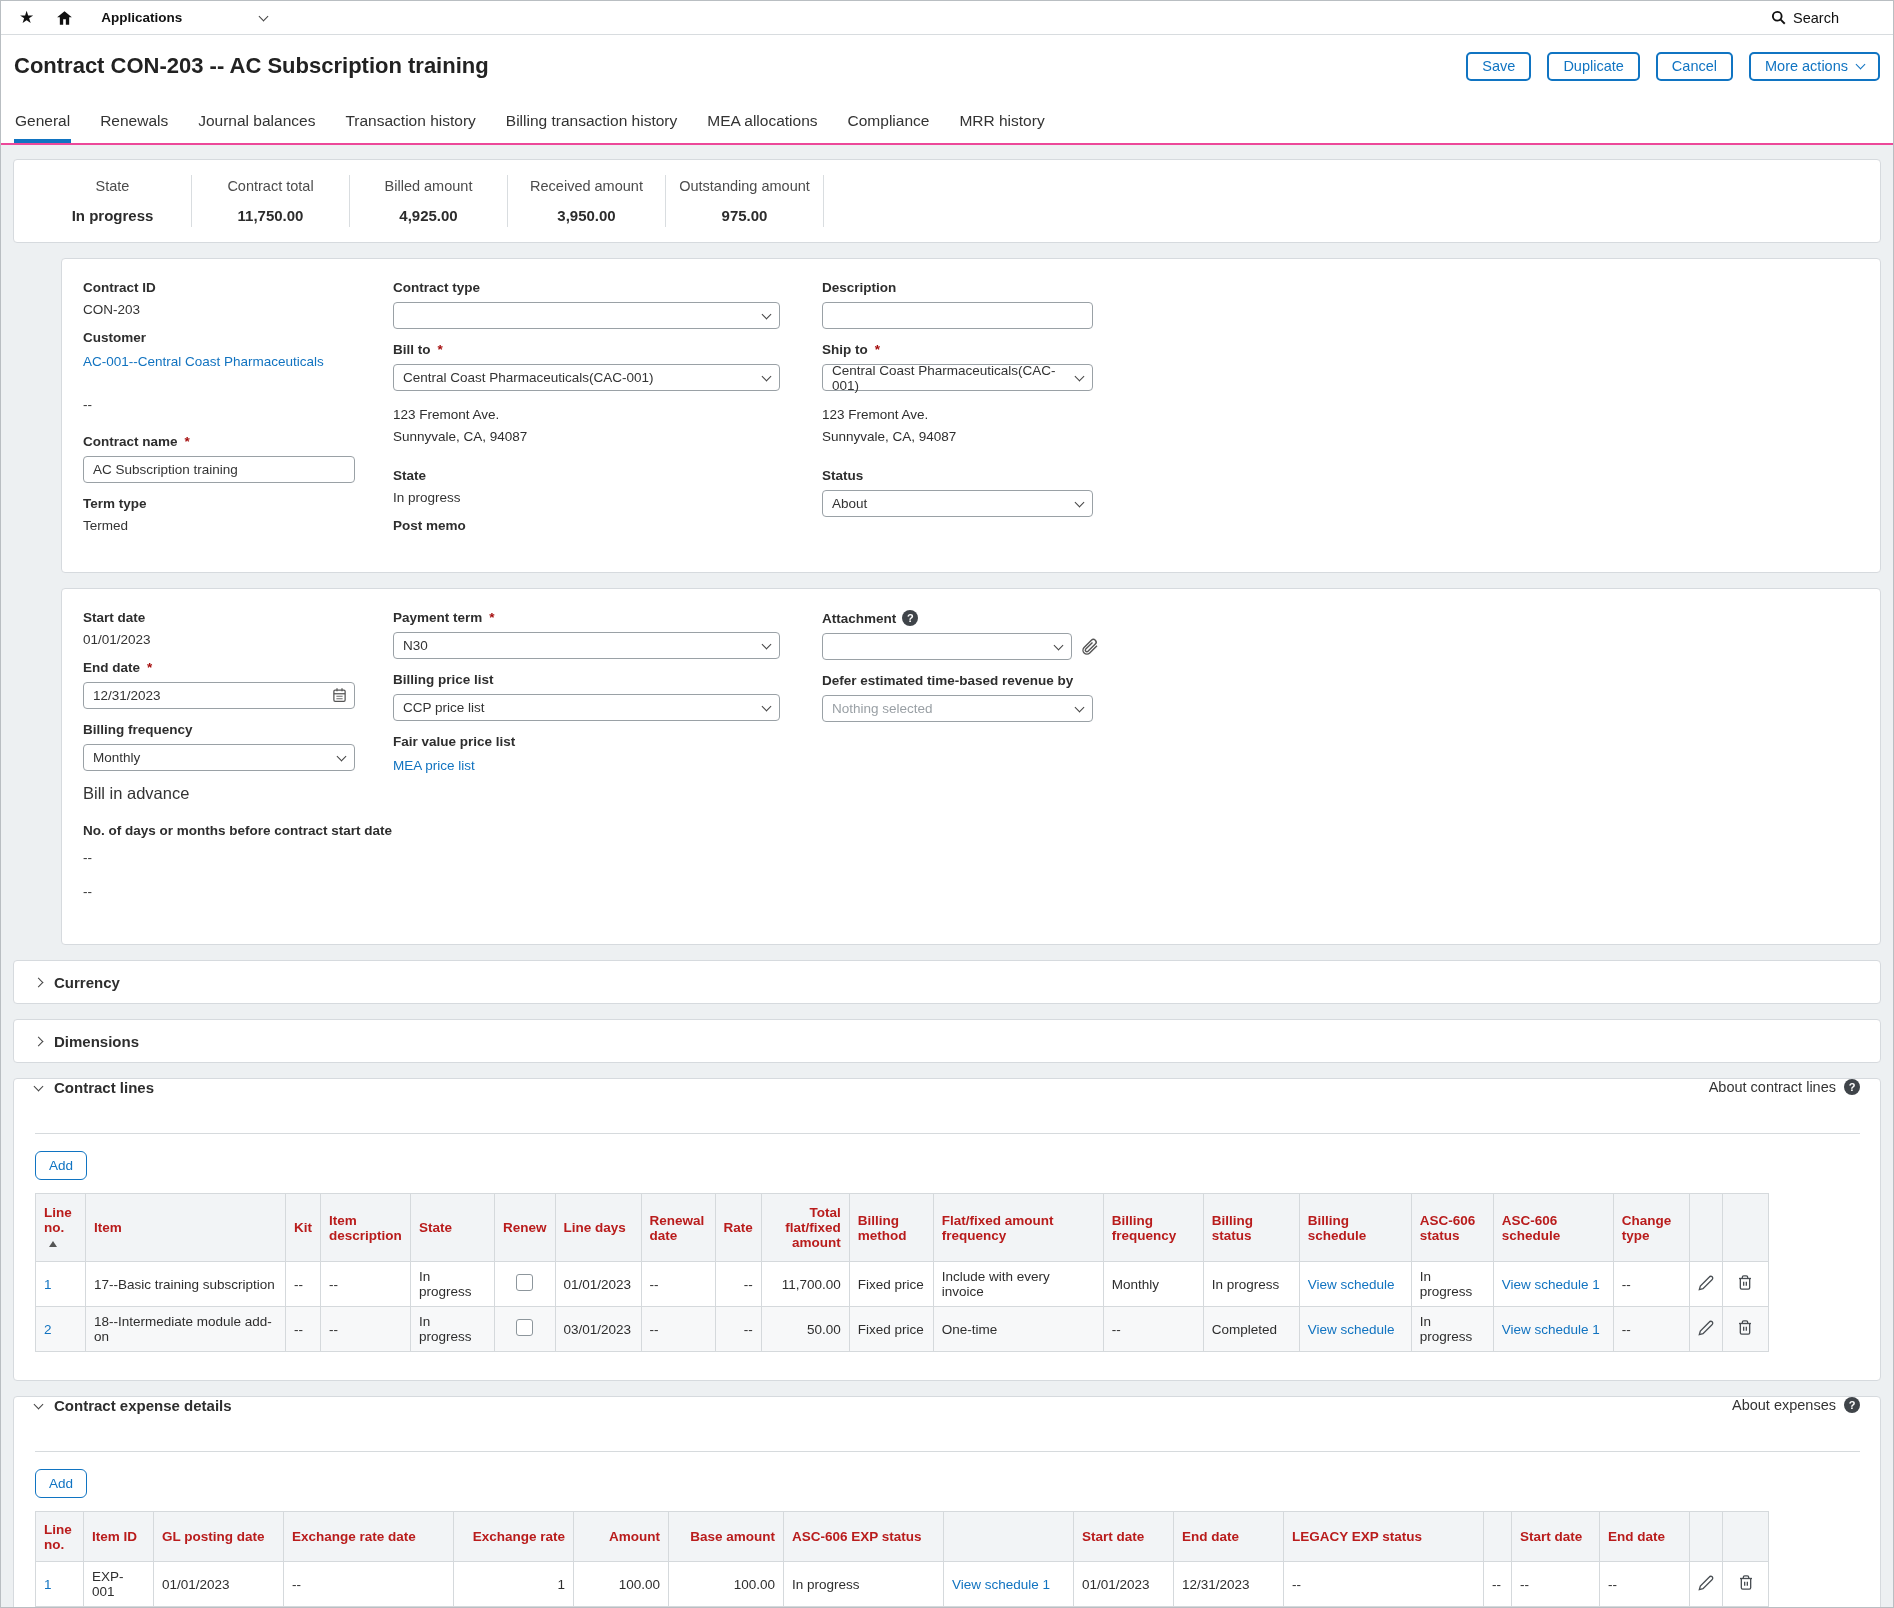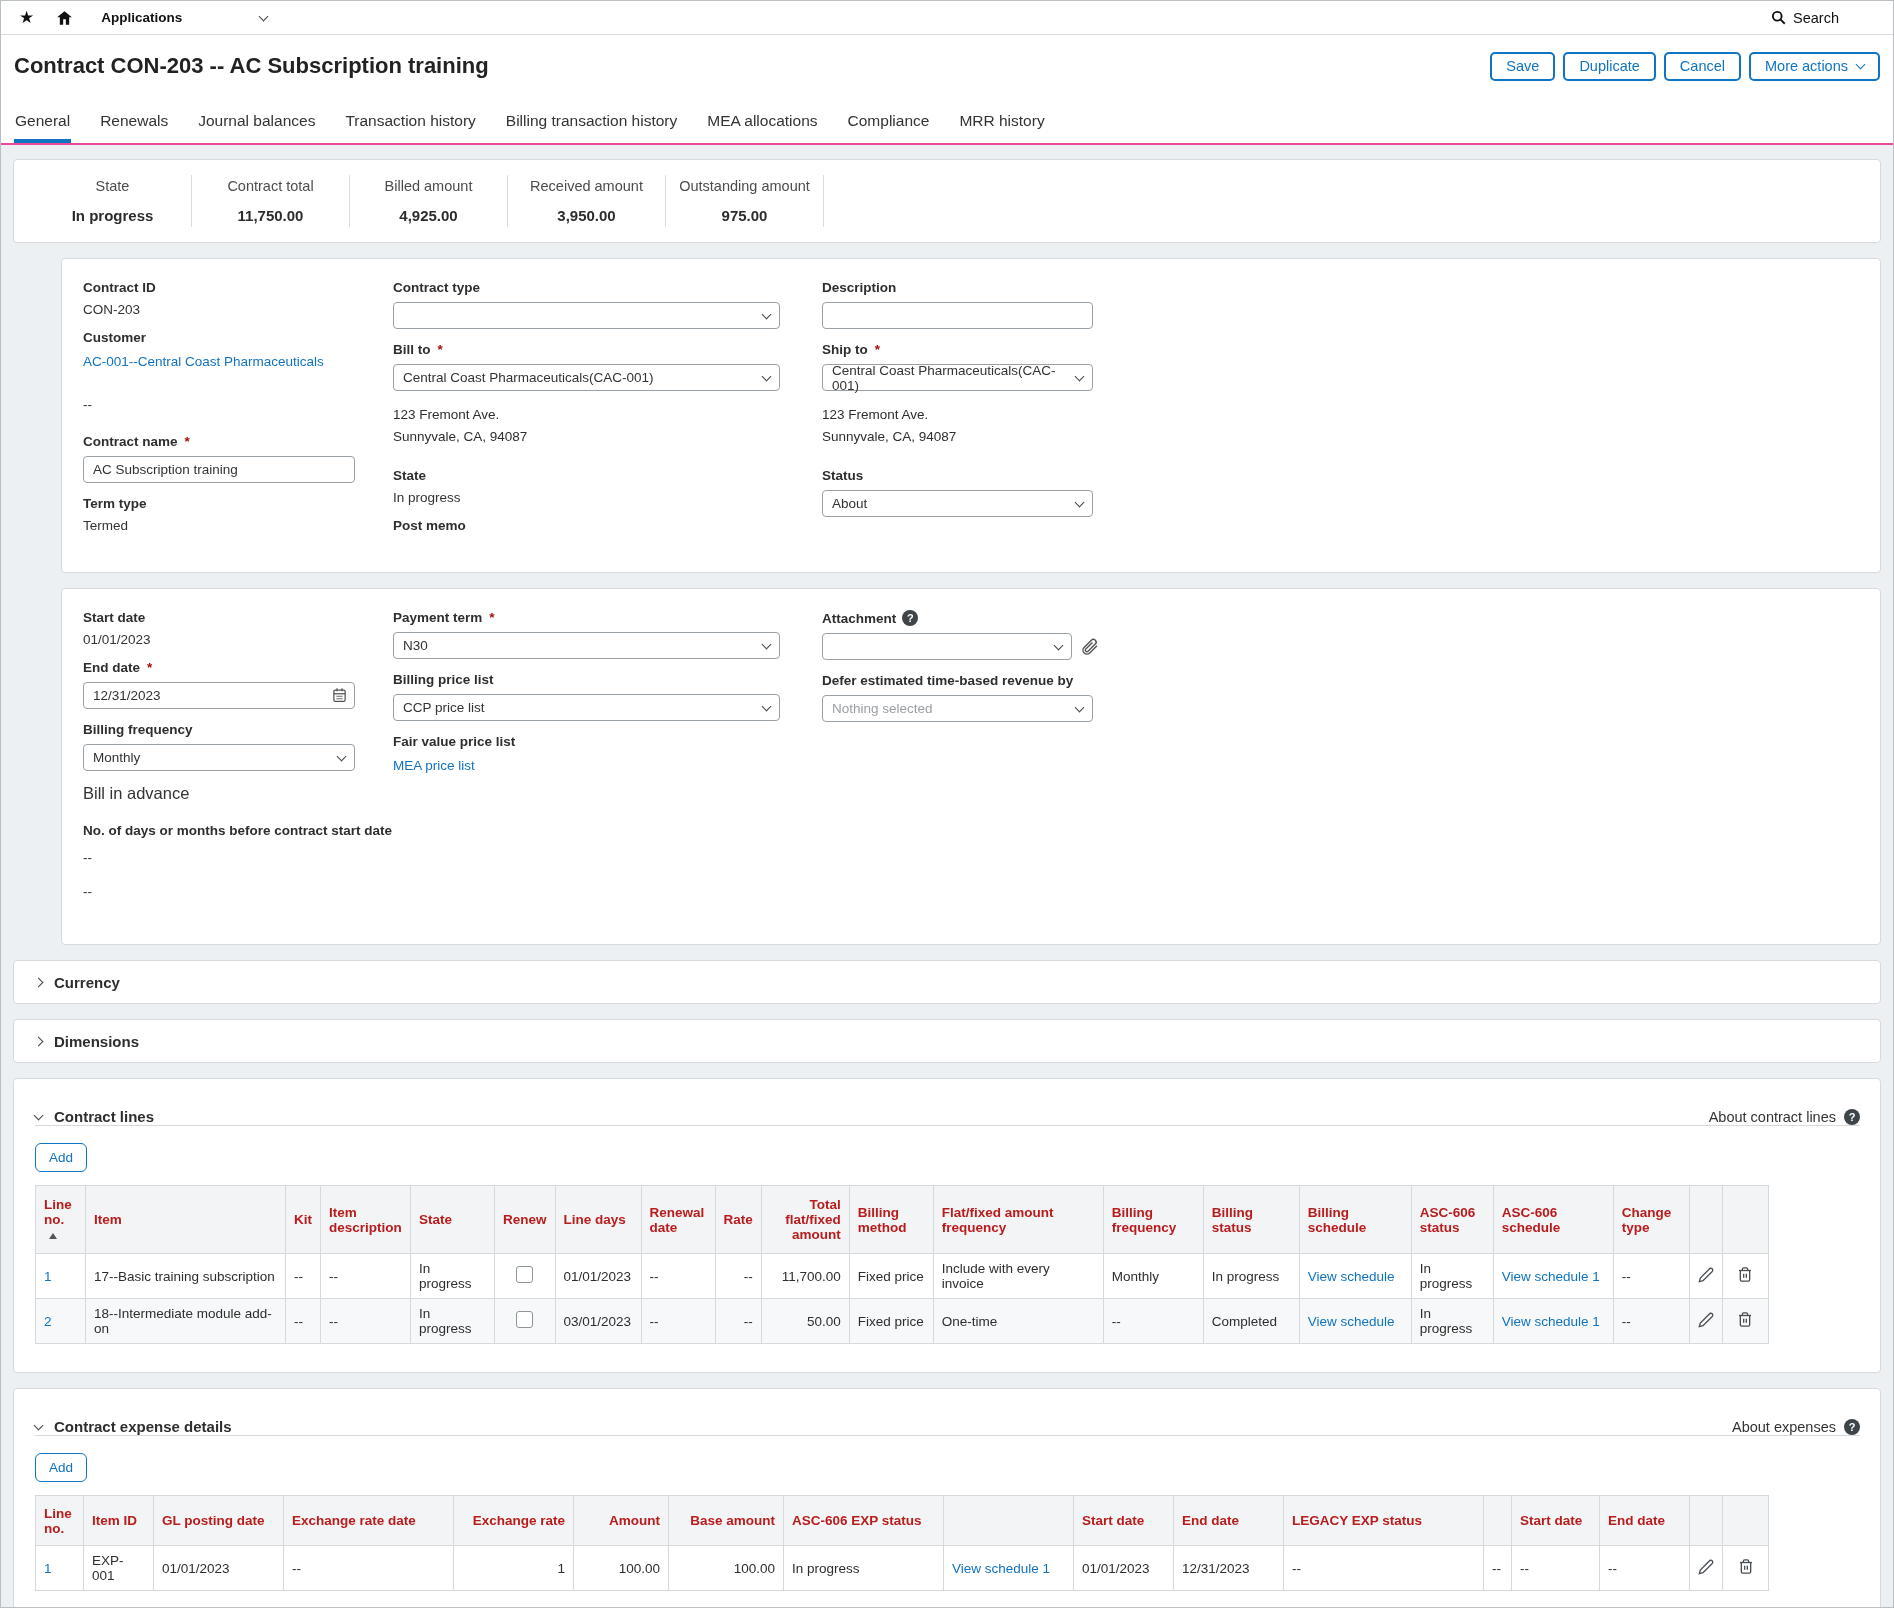--- a/index.html
+++ b/index.html
@@ -18,21 +18,21 @@
   .topbar .search .lbl { font-size:14.5px; color:#111; }
 
   .chev { width:7px; height:7px; border-right:1.7px solid #444; border-bottom:1.7px solid #444; display:inline-block; }
   .chev.down { transform:rotate(45deg); margin-top:-3px; }
   .chev.right { transform:rotate(-45deg); }
   .chev.blue { border-color:#1074c2; }
 
   
   .titlebar { height:62px; background:#fff; display:flex; align-items:center; justify-content:space-between; padding:0 13px; }
   .titlebar h1 { font-size:22px; font-weight:700; color:#222; }
-  .actions { display:flex; gap:8px; }
+  .actions { display:flex; gap:16px; }
   .btn { height:29px; background:#fff; border:2px solid #1074c2; color:#1074c2; border-radius:5px; font-family:inherit; font-size:14.5px; padding:0 14px; display:flex; align-items:center; gap:9px; cursor:pointer; }
 
   
   .tabs { background:#fff; border-bottom:2px solid #ec4899; display:flex; gap:28px; padding:0 13px; }
   .tab { font-size:15.5px; color:#333; padding:15px 1px 13px; cursor:pointer; }
   .tab.active { box-shadow:inset 0 -4px 0 #1074c2; }
 
   
   .content { padding:14px 12px 0; }
   .card { background:#fff; border:1px solid #d6dade; border-radius:4px; margin-bottom:15px; }
@@ -62,21 +62,21 @@
   .cal { position:absolute; right:8px; top:5px; cursor:pointer; display:flex; }
   .subhead { font-size:16.5px; color:#333; margin:7px 0 20px; }
   .dash { font-size:13.5px; color:#333; margin-bottom:19px; }
   .helpdot { width:16px; height:16px; border-radius:50%; background:#3f4449; color:#fff; font-size:11px; font-weight:700; display:inline-flex; align-items:center; justify-content:center; cursor:pointer; flex:none; }
 
   
   .bar { height:44px; display:flex; align-items:center; gap:12px; padding:0 21px; font-size:15px; font-weight:700; color:#2e2e2e; cursor:pointer; }
 
   
   .seccard { padding:0 20px 28px 21px; }
-  .sechead { height:47px; display:flex; align-items:flex-end; justify-content:space-between; border-bottom:1px solid #d6dadd; }
+  .sechead { height:55px; display:flex; align-items:flex-start; justify-content:space-between; border-bottom:1px solid #d6dadd; }
   .sechead .left { display:flex; align-items:center; gap:12px; font-size:15px; font-weight:700; cursor:pointer; }
   .sechead .right { display:flex; align-items:center; gap:8px; font-size:14.5px; color:#333; }
   .addbtn { margin:17px 0 13px; background:#fff; border:1.5px solid #1074c2; color:#1074c2; border-radius:6px; font-family:inherit; font-size:13.5px; padding:6px 13px; cursor:pointer; }
 
   
   table { border-collapse:collapse; table-layout:fixed; font-size:13.5px; }
   th, td { border:1px solid #d5d9dc; padding:7px 8px; text-align:left; vertical-align:middle; overflow:hidden; }
   th { background:#f2f4f6; font-weight:700; color:#b91c1c; }
   .lines-table th { height:68px; }
   .lines-table td { height:44px; }

